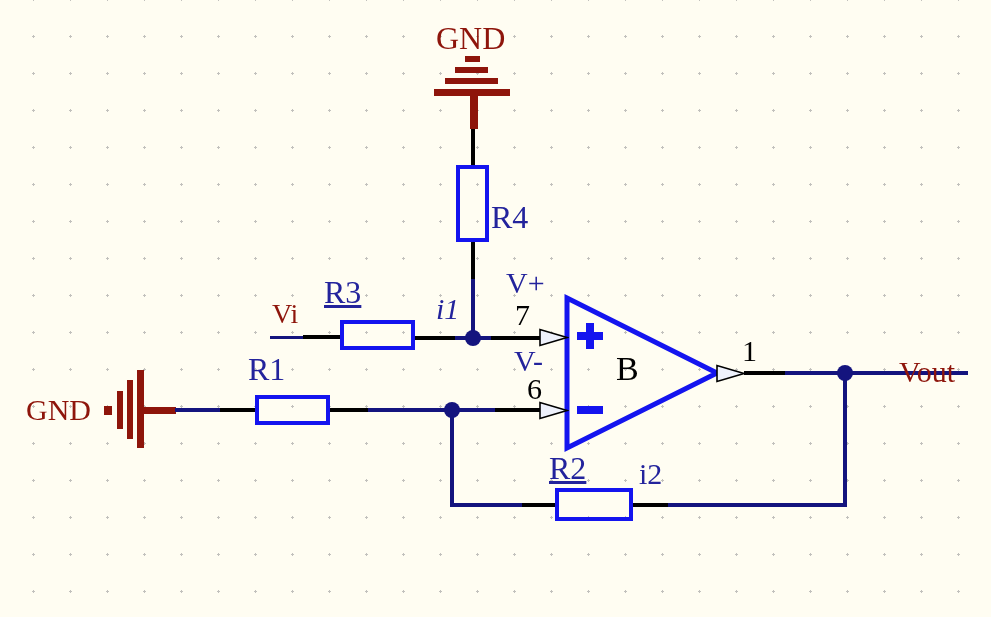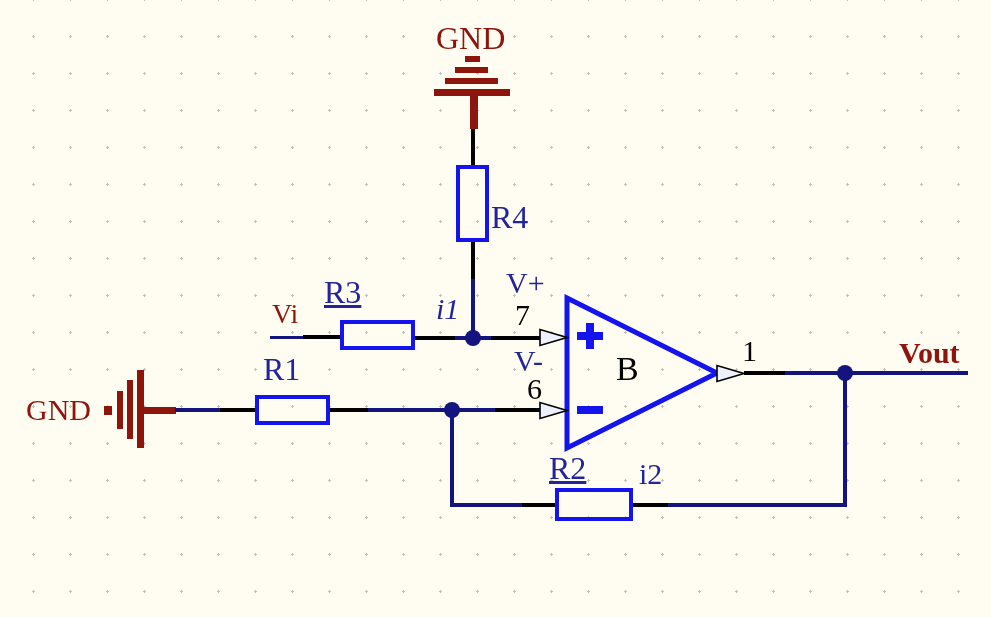--- a/index.html
+++ b/index.html
@@ -77,21 +77,21 @@
   <span class="lbl maroon f30" style="left:26px;top:395px;">GND</span>
   <div class="bar" style="left:104px;top:406px;width:8px;height:9px;"></div>
   <div class="bar" style="left:117px;top:391px;width:6px;height:38px;"></div>
   <div class="bar" style="left:127px;top:380px;width:6px;height:59px;"></div>
   <div class="bar" style="left:137px;top:370px;width:7px;height:78px;"></div>
   <div class="wire maroon" style="left:144px;top:407px;width:32px;height:7px;"></div>
 
   <div class="wire navy" style="left:175px;top:408px;width:46px;height:4px;"></div>
   <div class="wire black" style="left:220px;top:408px;width:36px;height:4px;"></div>
   <div class="resistor" style="left:255px;top:395px;width:75px;height:30px;"></div>
-  <span class="lbl navy f32" style="left:248px;top:353px;margin-left:15px;">R1</span>
+  <span class="lbl navy f32" style="left:248px;top:353px;">R1</span>
   <div class="wire black" style="left:330px;top:408px;width:40px;height:4px;"></div>
   <div class="wire navy" style="left:368px;top:408px;width:90px;height:4px;"></div>
   <div class="wire navy" style="left:458px;top:408px;width:38px;height:4px;"></div>
   <div class="wire black" style="left:495px;top:408px;width:46px;height:4px;"></div>
   <div class="dot" style="left:444px;top:402px;"></div>
 
   <svg class="abs" style="left:560px;top:293px;" width="165" height="162" viewBox="0 0 165 162">
     <polygon points="7,5 157,80 7,155" fill="none" style="stroke:var(--component_blue);" stroke-width="5" stroke-linejoin="miter"></polygon>
   </svg>
   <div class="sym" style="left:577px;top:332px;width:26px;height:8px;"></div>
@@ -111,21 +111,21 @@
 
   <span class="lbl navy f30" style="left:506px;top:268px;">V+</span>
   <span class="lbl black f30" style="left:515px;top:300px;">7</span>
   <span class="lbl navy f30" style="left:514px;top:346px;">V-</span>
   <span class="lbl black f30" style="left:527px;top:374px;">6</span>
   <span class="lbl black f30" style="left:742px;top:336px;">1</span>
 
   <div class="wire black" style="left:744px;top:371px;width:42px;height:4px;"></div>
   <div class="wire navy" style="left:785px;top:371px;width:183px;height:4px;"></div>
   <div class="dot" style="left:837px;top:365px;"></div>
-  <span class="lbl maroon f30" style="left:899px;top:338px;font-weight:bold;">Vout</span>
+  <span class="lbl maroon f30" style="left:899px;top:357px;">Vout</span>
 
   <div class="wire navy" style="left:450px;top:412px;width:4px;height:95px;"></div>
   <div class="wire navy" style="left:450px;top:503px;width:73px;height:4px;"></div>
   <div class="wire black" style="left:522px;top:503px;width:34px;height:4px;"></div>
   <div class="resistor" style="left:555px;top:488px;width:78px;height:33px;"></div>
   <span class="lbl navy f32" style="left:549px;top:452px;text-decoration:underline;">R2</span>
   <span class="lbl navy f30" style="left:639px;top:459px;">i2</span>
   <div class="wire black" style="left:633px;top:503px;width:36px;height:4px;"></div>
   <div class="wire navy" style="left:668px;top:503px;width:179px;height:4px;"></div>
   <div class="wire navy" style="left:843px;top:377px;width:4px;height:130px;"></div>

